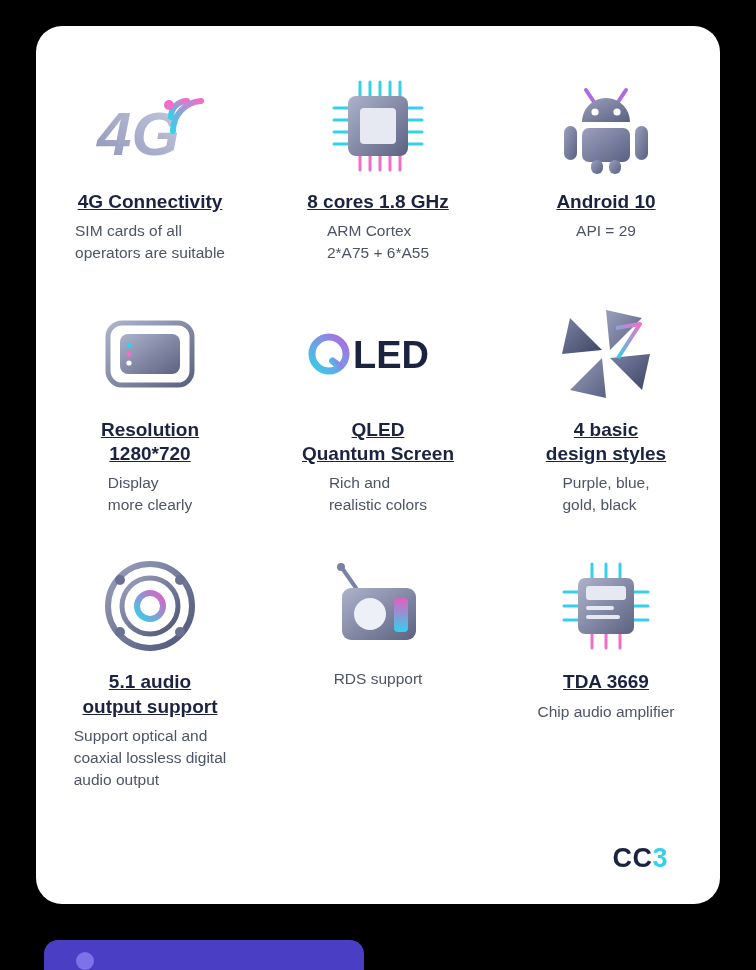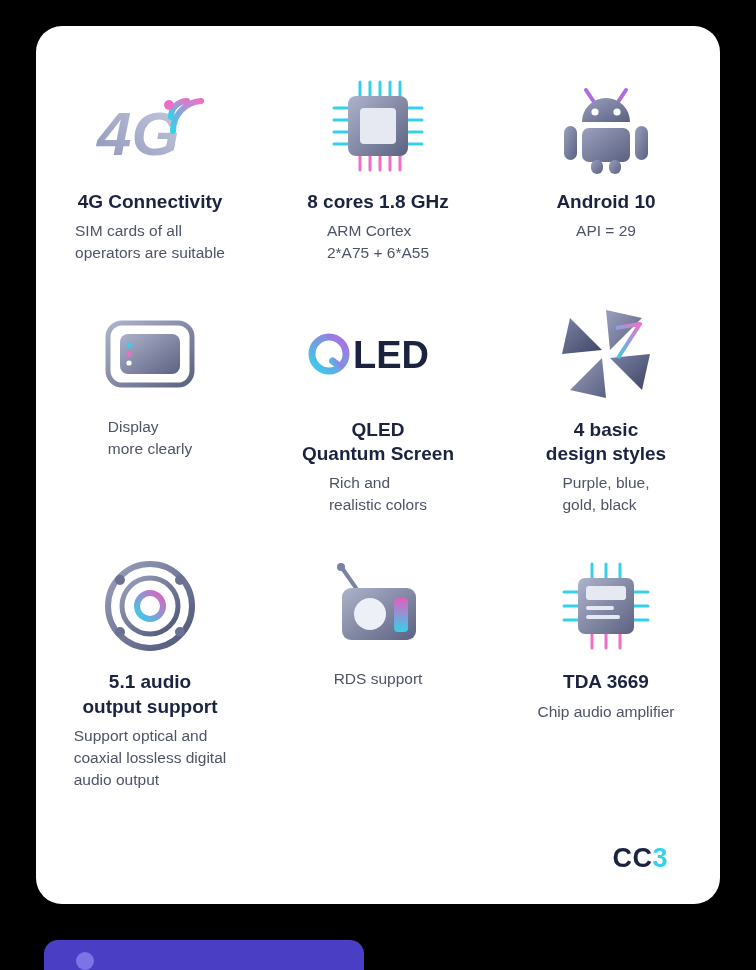--- a/index.html
+++ b/index.html
@@ -52,20 +52,21 @@
     justify-content: center;
   }
   .title {
     margin-top: 8px;
     font-size: 19px;
     font-weight: bold;
     color: #1b2340;
     text-align: center;
     line-height: 1.27;
     white-space: pre-line;
+    text-decoration: underline;
   }
   .subtitle {
     margin-top: 6px;
     font-size: 15.5px;
     color: #4e5467;
     text-align: left;
     line-height: 1.42;
     white-space: pre-line;
     font-weight: 300;
   }
@@ -215,20 +216,22 @@
                 <stop offset="1" stop-color="#5b6280"></stop>
               </linearGradient>
             </defs>
             <rect x="8" y="10" width="84" height="62" rx="14" fill="none" stroke="url(#gscr)" stroke-width="5"></rect>
             <rect x="20" y="21" width="60" height="40" rx="8" fill="url(#gscr)"></rect>
             <circle cx="29" cy="32" r="2.6" fill="#35d0ea"></circle>
             <circle cx="29" cy="41" r="2.6" fill="#f06ec8"></circle>
             <circle cx="29" cy="50" r="2.6" fill="#ffffff"></circle>
           </svg>
         </div>
+        <div class="title">Resolution
+1280*720</div>
         <div class="subtitle">Display
 more clearly</div>
       </div>
 
       <div class="cell">
         <div class="icon-box">
           <svg width="150" height="56" viewBox="0 0 150 56">
             <defs>
               <linearGradient id="gq" x1="0" y1="1" x2="1" y2="0">
                 <stop offset="0" stop-color="#35d0ea"></stop>

